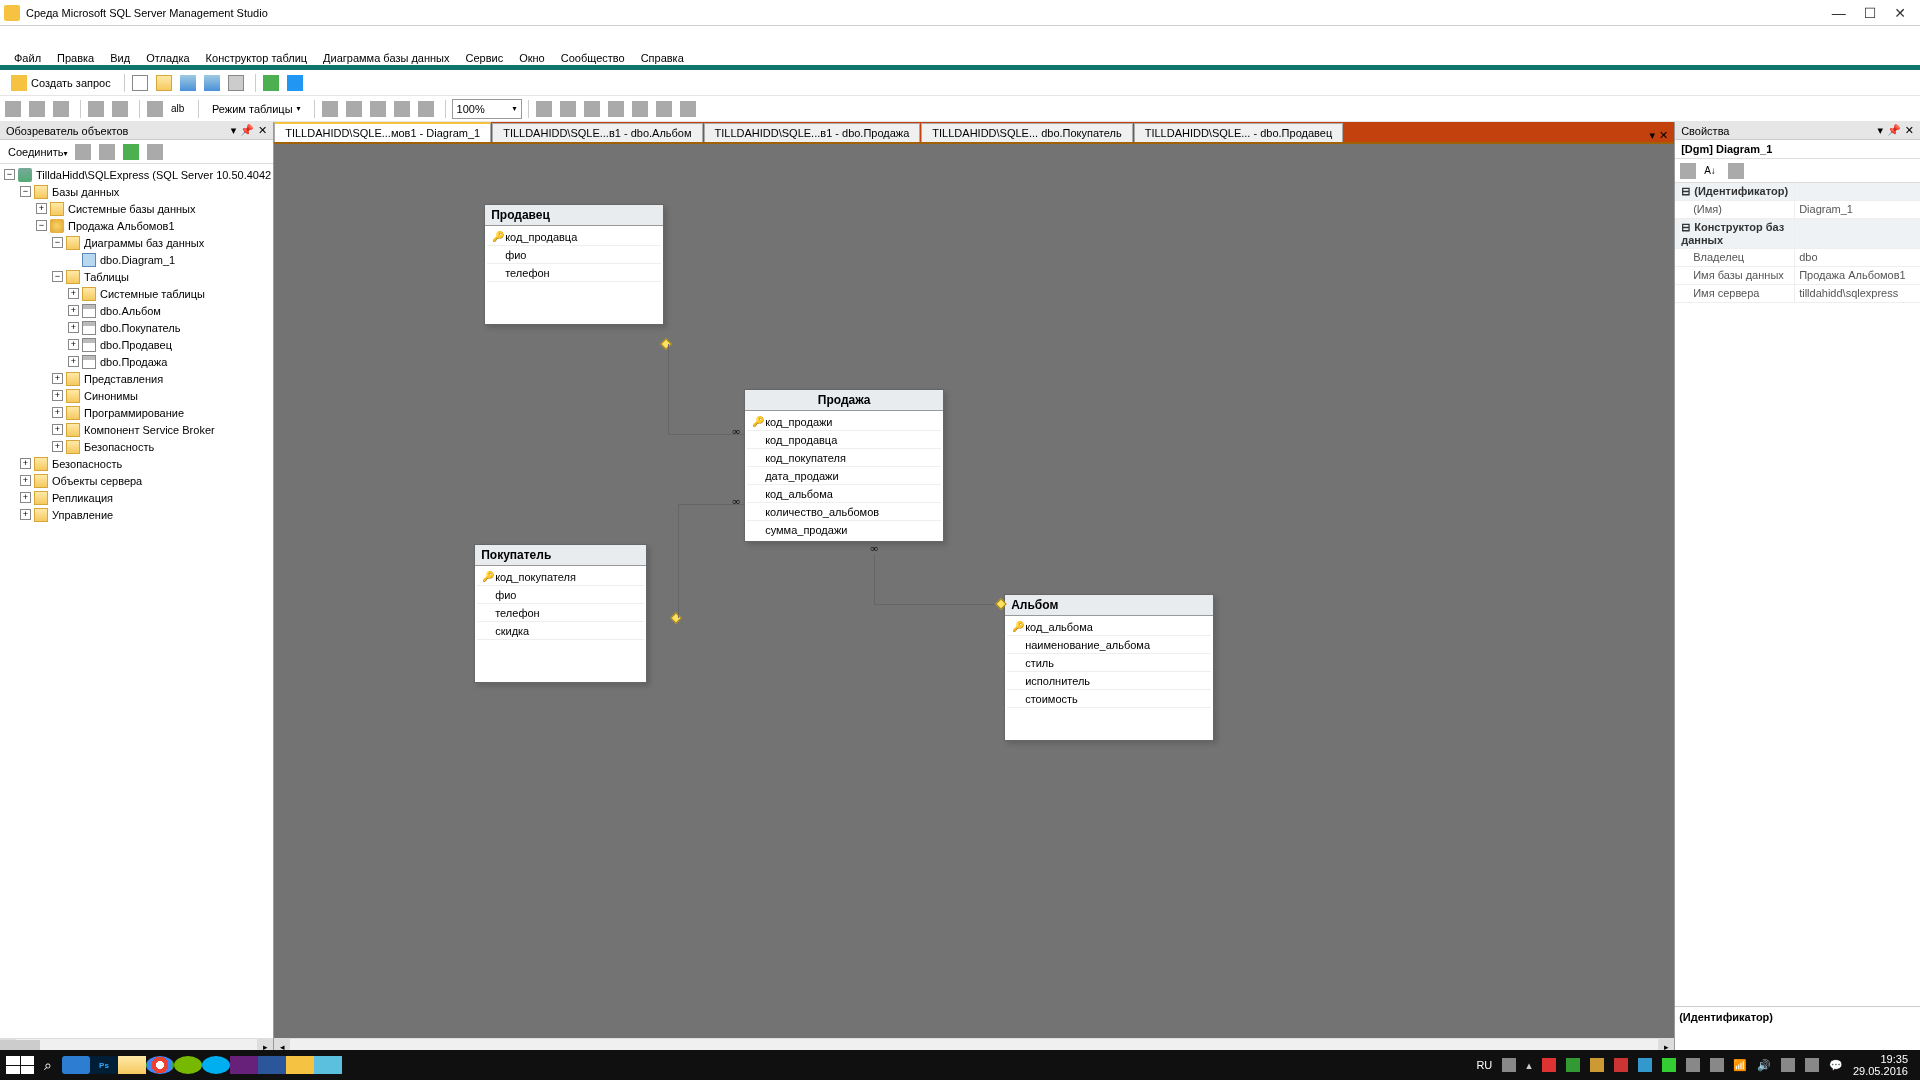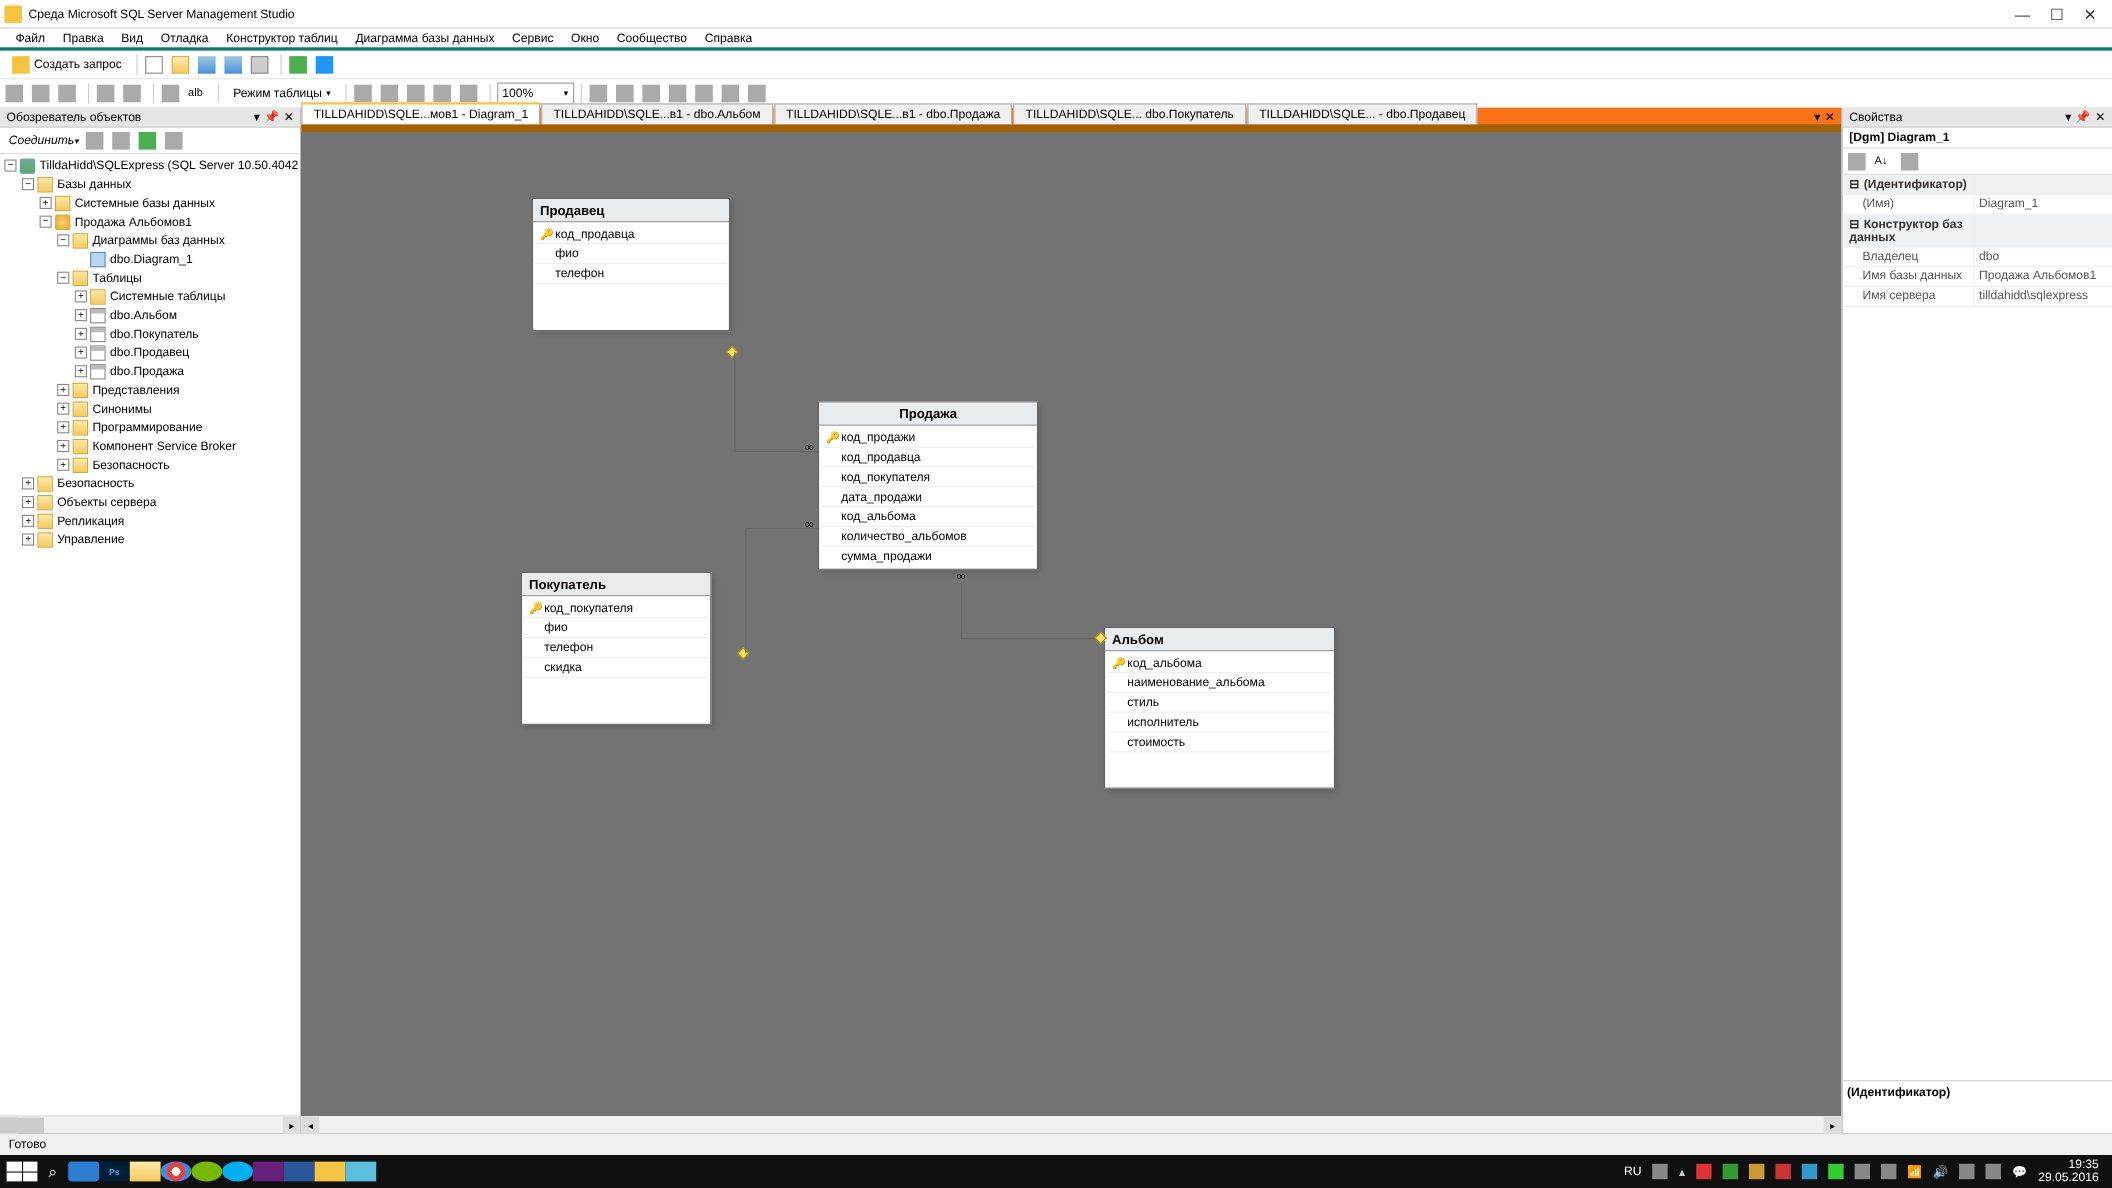--- a/index.html
+++ b/index.html
@@ -5,58 +5,58 @@
 * { margin: 0; padding: 0; box-sizing: border-box; font-family: "Segoe UI", Tahoma, sans-serif; font-size: 11px; }
 body { width: 1920px; height: 1080px; background: #fff; overflow: hidden; position: relative; }
 
 
 .titlebar { height: 26px; background: #fff; display: flex; align-items: center; padding: 0 4px; border-bottom: 1px solid #d0d0d0; }
 .titlebar .icon { width: 16px; height: 16px; margin-right: 6px; background: #f5c242; border-radius: 2px; position: relative; }
 .titlebar .winbtns { margin-left: auto; display: flex; gap: 18px; padding-right: 10px; }
 .titlebar .winbtns span { cursor: pointer; font-size: 14px; color: #333; }
 
 
-.menubar { height: 20px; display: flex; padding: 0 6px; gap: 0; align-items: center; border-bottom: 3px solid #0f766e; }
+.menubar { height: 20px; display: flex; padding: 0 6px; gap: 0; align-items: flex-start; border-bottom: 5px solid #0f766e; margin-top: 24px; }
 .menubar .mi { padding: 2px 8px; cursor: pointer; }
 
 
 .toolbar { height: 26px; display: flex; align-items: center; padding: 0 4px; gap: 2px; border-bottom: 1px solid #e5e5e5; }
 .tbbtn { width: 22px; height: 22px; display: inline-flex; align-items: center; justify-content: flex-start; border: 1px solid transparent; cursor: pointer; }
 .tbbtn svg, .tbbtn .gicon { width: 16px; height: 16px; }
 .tbsep { width: 1px; height: 18px; background: #ccc; margin: 0 4px; }
 .new-query { display: flex; align-items: center; gap: 4px; padding: 2px 6px; border: 1px solid transparent; cursor: pointer; }
 .zoom-combo { width: 70px; height: 20px; border: 1px solid #999; background: #fff; padding: 0 4px; display: flex; align-items: center; }
 .zoom-combo .arr { margin-left: auto; font-size: 8px; }
 
 
 .main { display: flex; height: calc(100% - 26px - 20px - 26px - 26px - 20px - 30px); }
 
 
 .obex { width: 290px; border-right: 1px solid #999; display: flex; flex-direction: column; background: #fff; }
 .pane-header { background: #e6e6e6; border-bottom: 1px solid #ccc; padding: 2px 6px; display: flex; align-items: center; }
 .pane-header .phbtns { margin-left: auto; display: flex; gap: 4px; font-size: 10px; }
 .pane-header .phbtns span { cursor: pointer; }
-.obex-tb { height: 24px; display: flex; align-items: center; padding: 0 4px; gap: 2px; border-bottom: 1px solid #ddd; font-style: italic; }
+.obex-tb { height: 24px; display: flex; align-items: center; padding: 0 4px; gap: 2px; border-bottom: 1px solid #ddd; }
 .obex-tb .conn { padding: 2px 4px; cursor: pointer; }
 .tree { flex: 1; overflow: auto; padding: 2px 0; }
 .tree ul { list-style: none; }
 .tree li { white-space: nowrap; }
 .tn { display: flex; align-items: center; height: 17px; cursor: pointer; }
 .tn .tw { width: 11px; height: 11px; border: 1px solid #888; margin-right: 3px; display: inline-flex; align-items: center; justify-content: center; font-size: 9px; line-height: 1; background: #fff; }
 .tn .tw.none { border: none; }
 .tn .ticon { width: 14px; height: 14px; margin-right: 4px; display: inline-block; }
 .ic-server { background: linear-gradient(#7a9, #5a7); border-radius: 2px; }
 .ic-folder { background: linear-gradient(#ffe9a8, #f5c95f); border: 1px solid #d4a738; }
 .ic-db { background: radial-gradient(circle, #f8d568, #e0a030); border-radius: 2px; }
 .ic-table { background: #fff; border: 1px solid #888; box-shadow: inset 0 4px 0 #bbb; }
 .ic-diagram { background: #b8d8f0; border: 1px solid #5a8ab8; }
 
 
 .content { flex: 1; display: flex; flex-direction: column; }
-.tabs { height: 22px; display: flex; background: #f97316; border-bottom: 7px solid #a16207; align-items: flex-end; }
+.tabs { height: 22px; display: flex; background: #c2410c; border-bottom: 2px solid #a16207; align-items: flex-end; }
 .tab { padding: 3px 10px; background: #f0f0f0; border: 1px solid #aaa; border-bottom: none; margin-right: 1px; cursor: pointer; font-size: 10.5px; white-space: nowrap; }
 .tab.active { background: #fff; border-top: 2px solid #f5c242; }
 .tabs .tabend { margin-left: auto; display: flex; gap: 4px; padding: 0 6px; font-size: 10px; }
 .canvas-wrap { flex: 1; position: relative; overflow: auto; background: #737373; }
 .canvas { position: relative; width: 1400px; height: 1000px; }
 
 
 .dtable { position: absolute; background: #fff; border: 1px solid #666; box-shadow: 3px 3px 5px rgba(0,0,0,0.15); }
 .dtable .dth { background: #e8ecef; border-bottom: 1px solid #999; padding: 3px 6px; font-weight: bold; font-size: 12px; }
 .dtable .dtbody { padding: 2px; }

